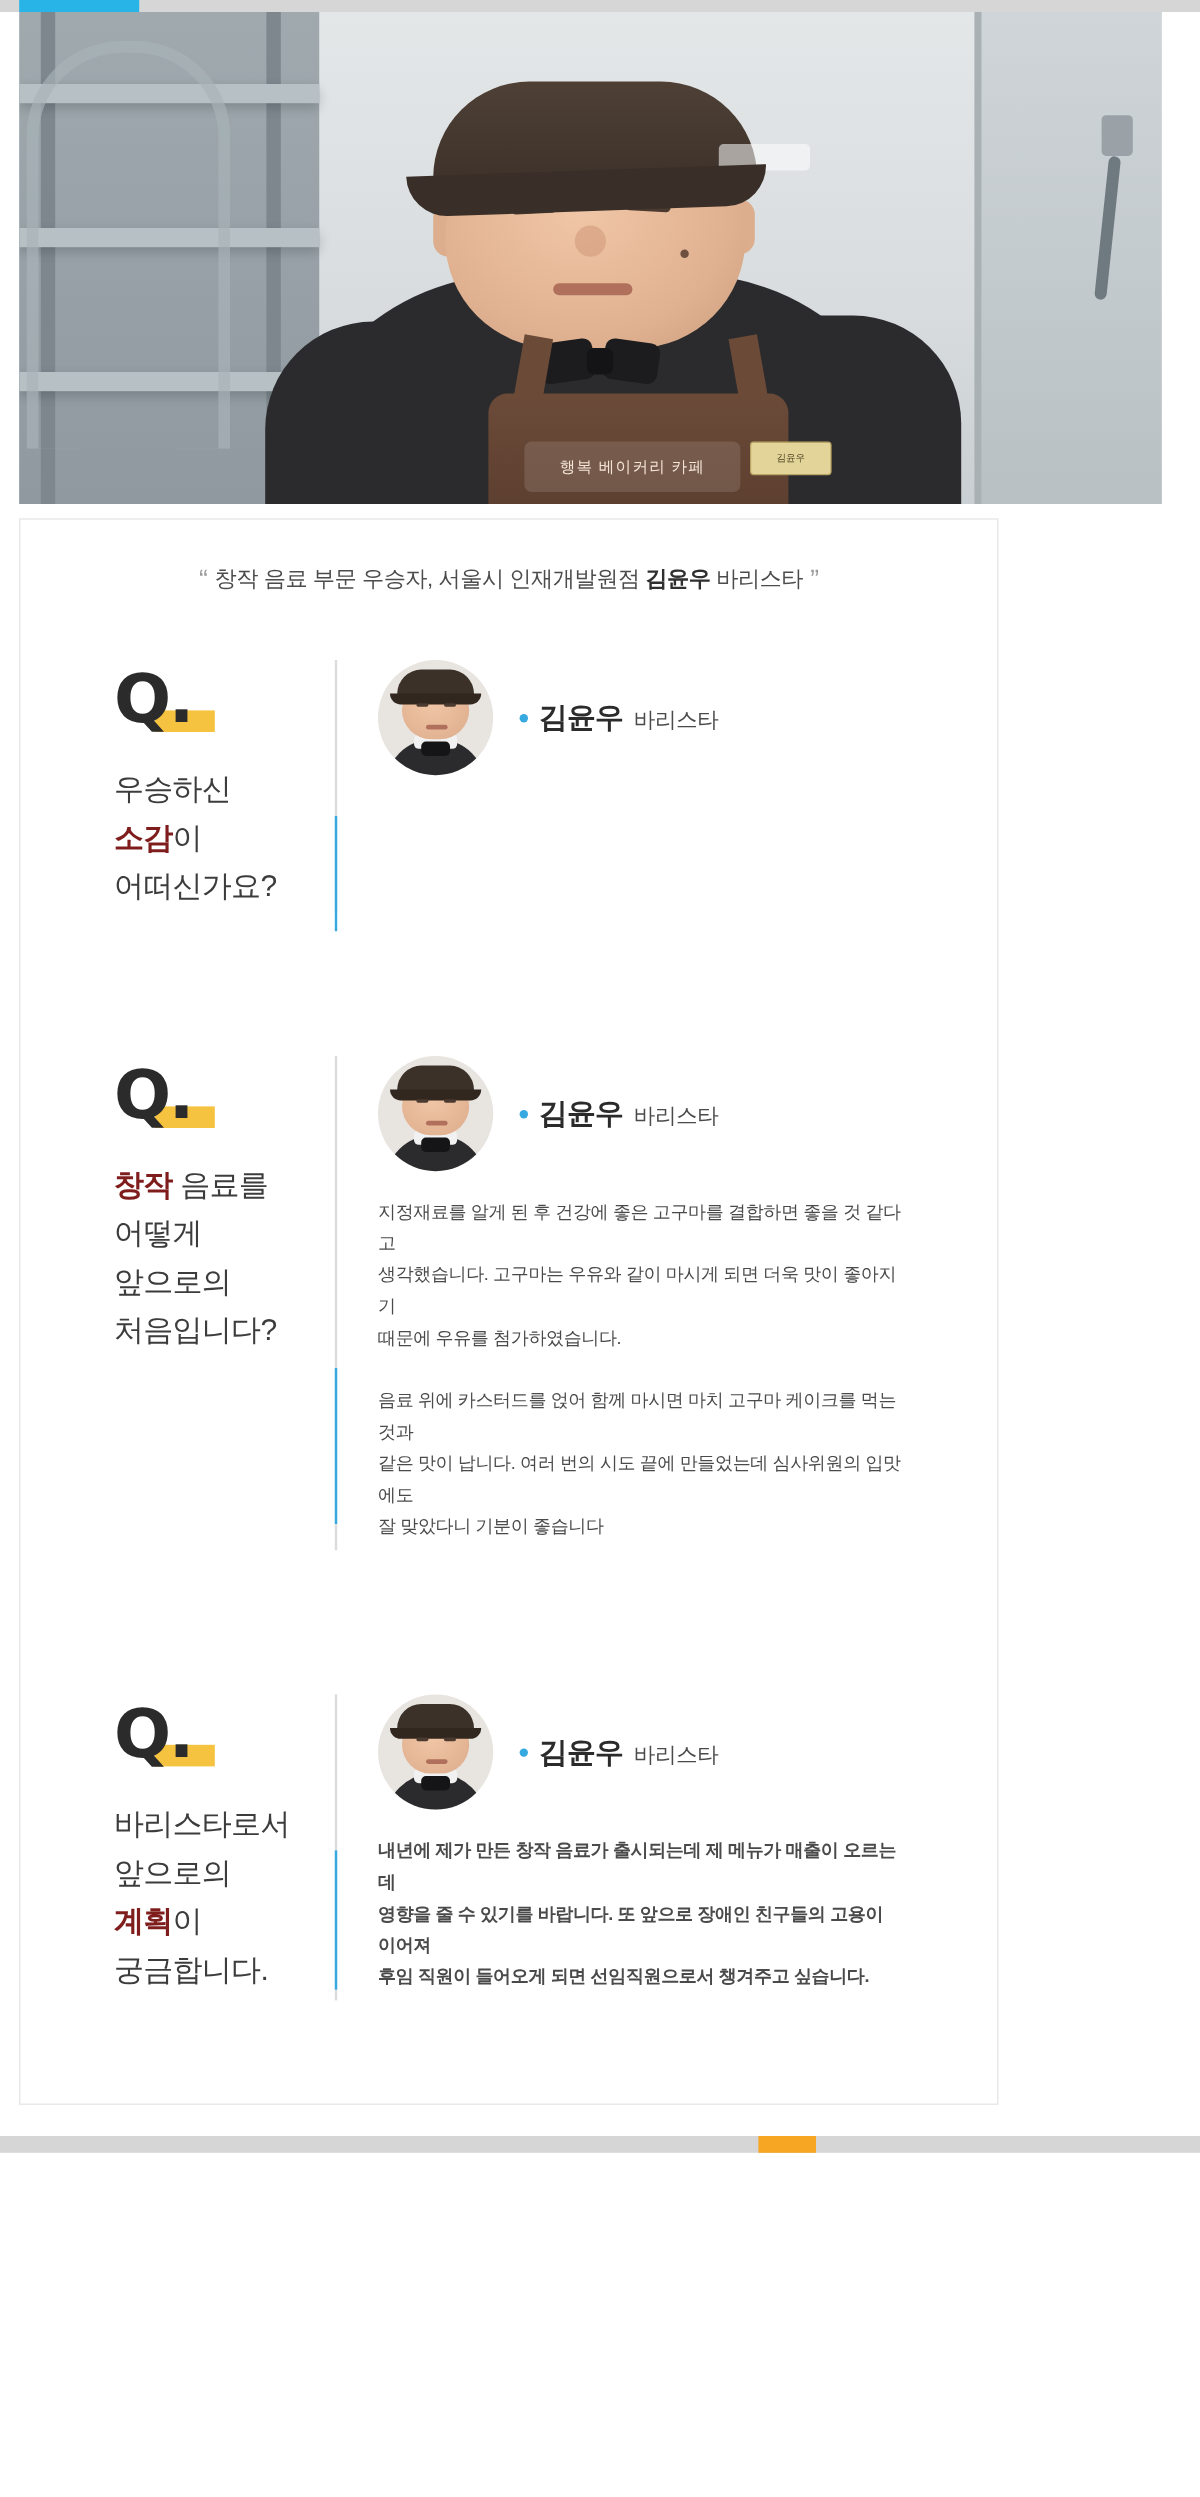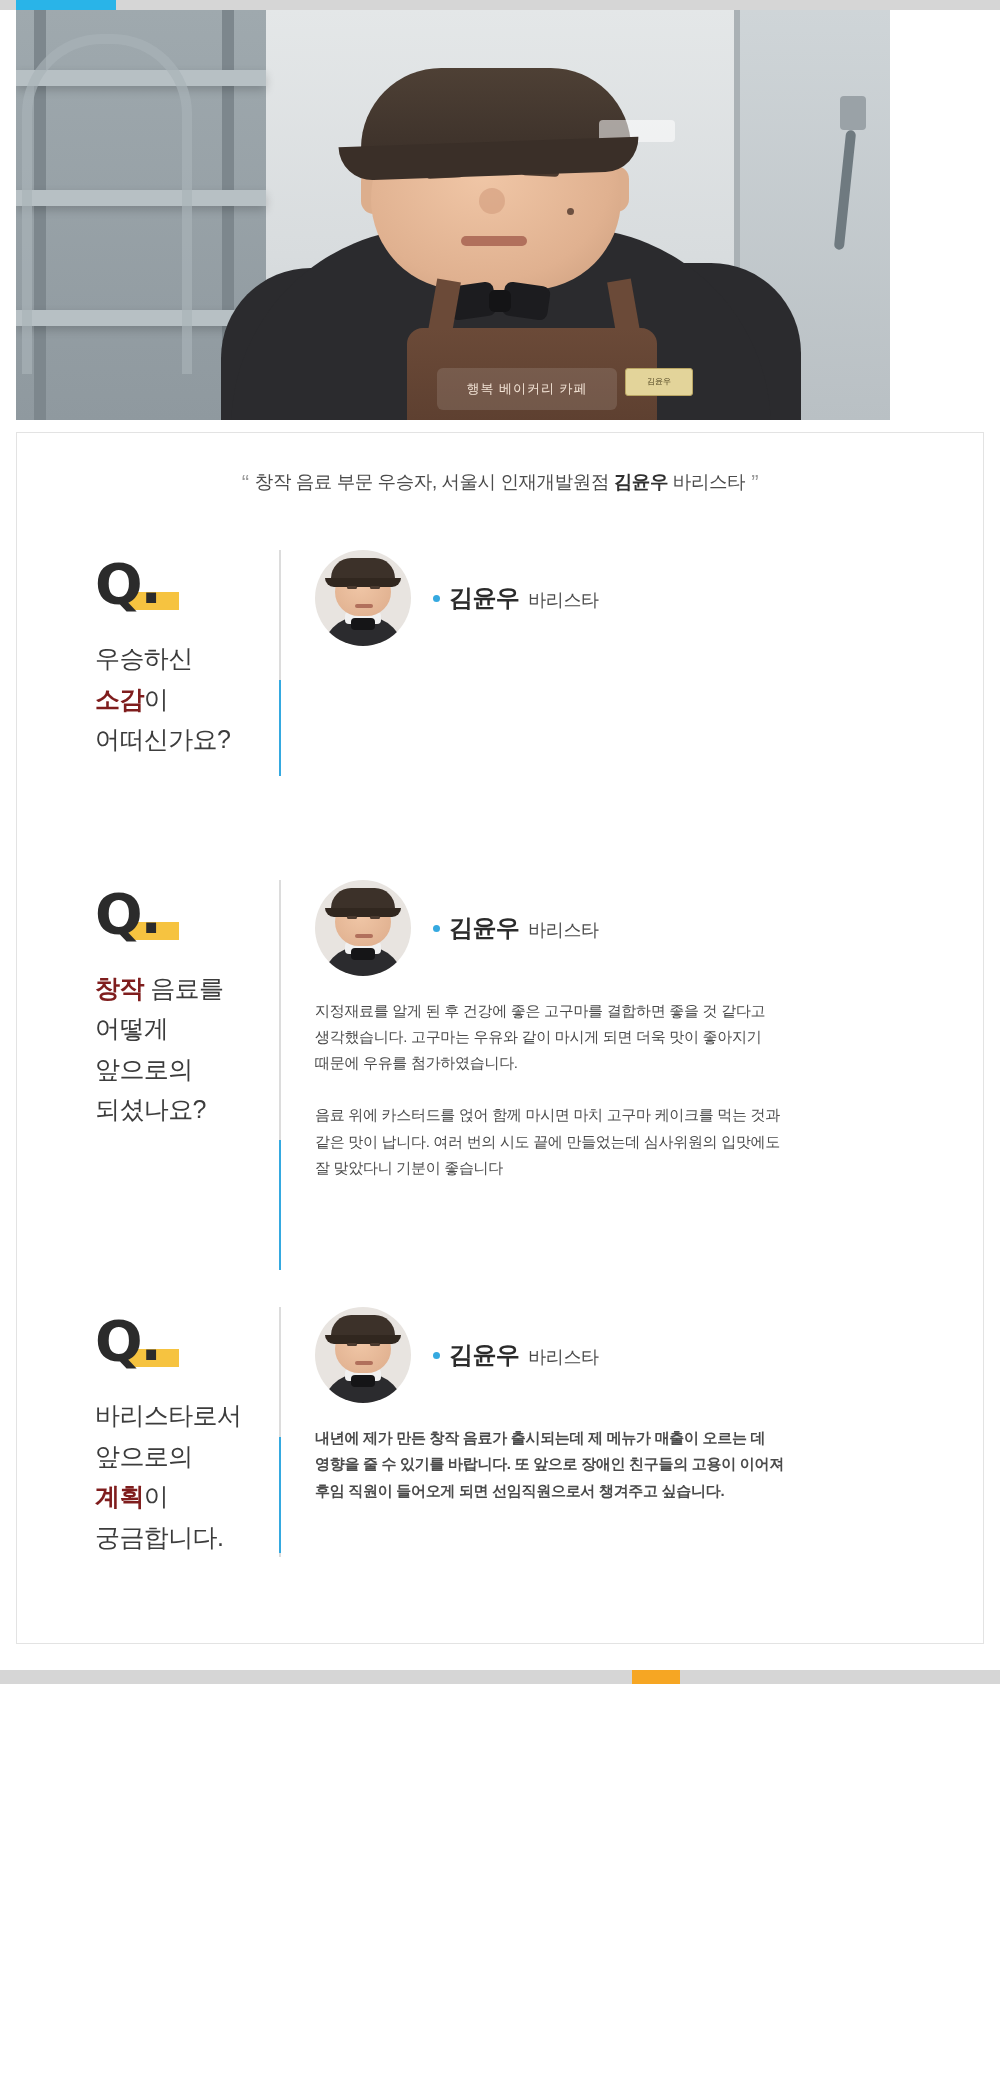--- a/index.html
+++ b/index.html
@@ -38,21 +38,21 @@
     left: 16px;
     width: 100px;
     height: 10px;
     background: #29b4e8;
   }
 
   
   .hero {
     position: relative;
     margin: 10px 16px 0 16px;
-    width: 874px;
+    width: 952px;
     height: 410px;
     overflow: hidden;
     background: #b9c0c4;
   }
   
   .hero-bg {
     position: absolute;
     inset: 0;
     background:
       linear-gradient(180deg, #cfd6da 0%, #c6cdd1 45%, #b4bbc0 100%);
@@ -194,21 +194,21 @@
   .s-badge {
     position:absolute; left:404px; top:330px; width:66px; height:26px;
     background:#e3d49a; border-radius:3px; border:1px solid #b9a563;
     font-size:8px; color:#4a3f1d; text-align:center; line-height:26px;
   }
 
   
   .card {
     position: relative;
     margin: 12px 16px 0 16px;
-    width: 968px;
+    width: 816px;
     background: #ffffff;
     border: 1px solid #e3e3e3;
     box-sizing: border-box;
   }
 
   .quote-line {
     text-align: center;
     padding: 36px 20px 30px 20px;
     font-size: 18.5px;
     color: #4c4c4c;
@@ -481,21 +481,21 @@
     <div class="qa qa-block">
       <div class="qa-left">
         <div class="q-mark">
           <span class="q-highlight"></span>
           <span class="q-letter">Q.</span>
         </div>
         <div class="q-text">
           <div><b>창작</b><span> 음료를</span></div>
           <div>어떻게</div>
           <div>앞으로의</div>
-          <div>되셨나요?</div>
+          <div>처음입니다?</div>
         </div>
       </div>
       <div class="qa-right accent a2">
         <div class="answerer">
           <div class="avatar">
             <div class="av-body"></div>
             <div class="av-collar"></div>
             <div class="av-bow"></div>
             <div class="av-face"></div>
             <div class="av-cap"></div>

